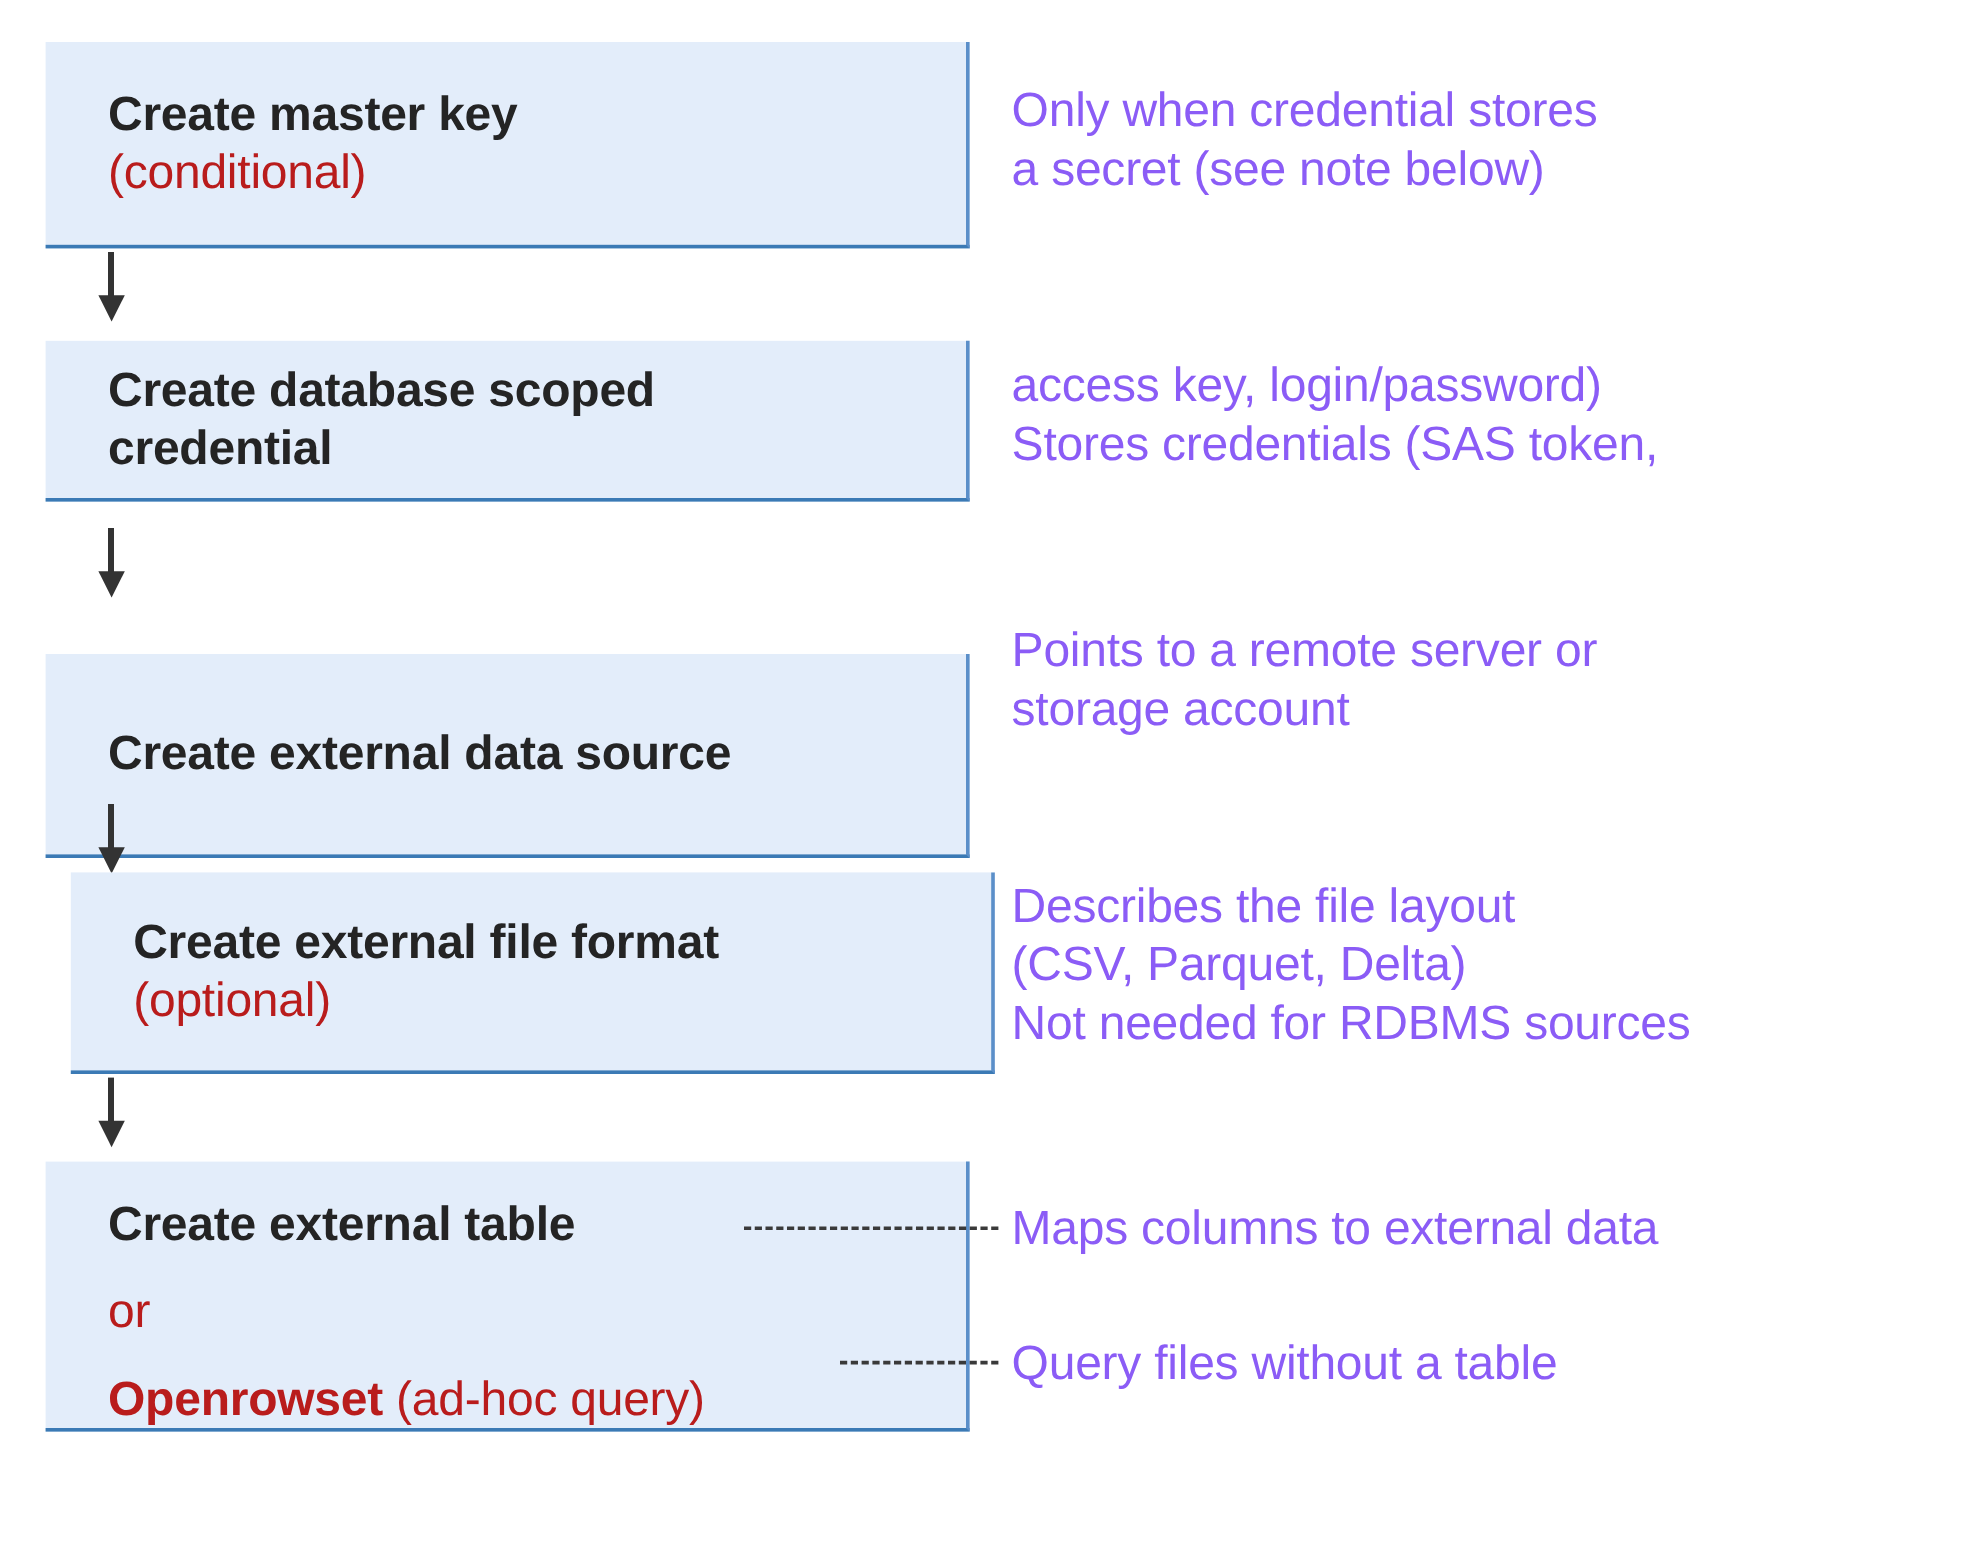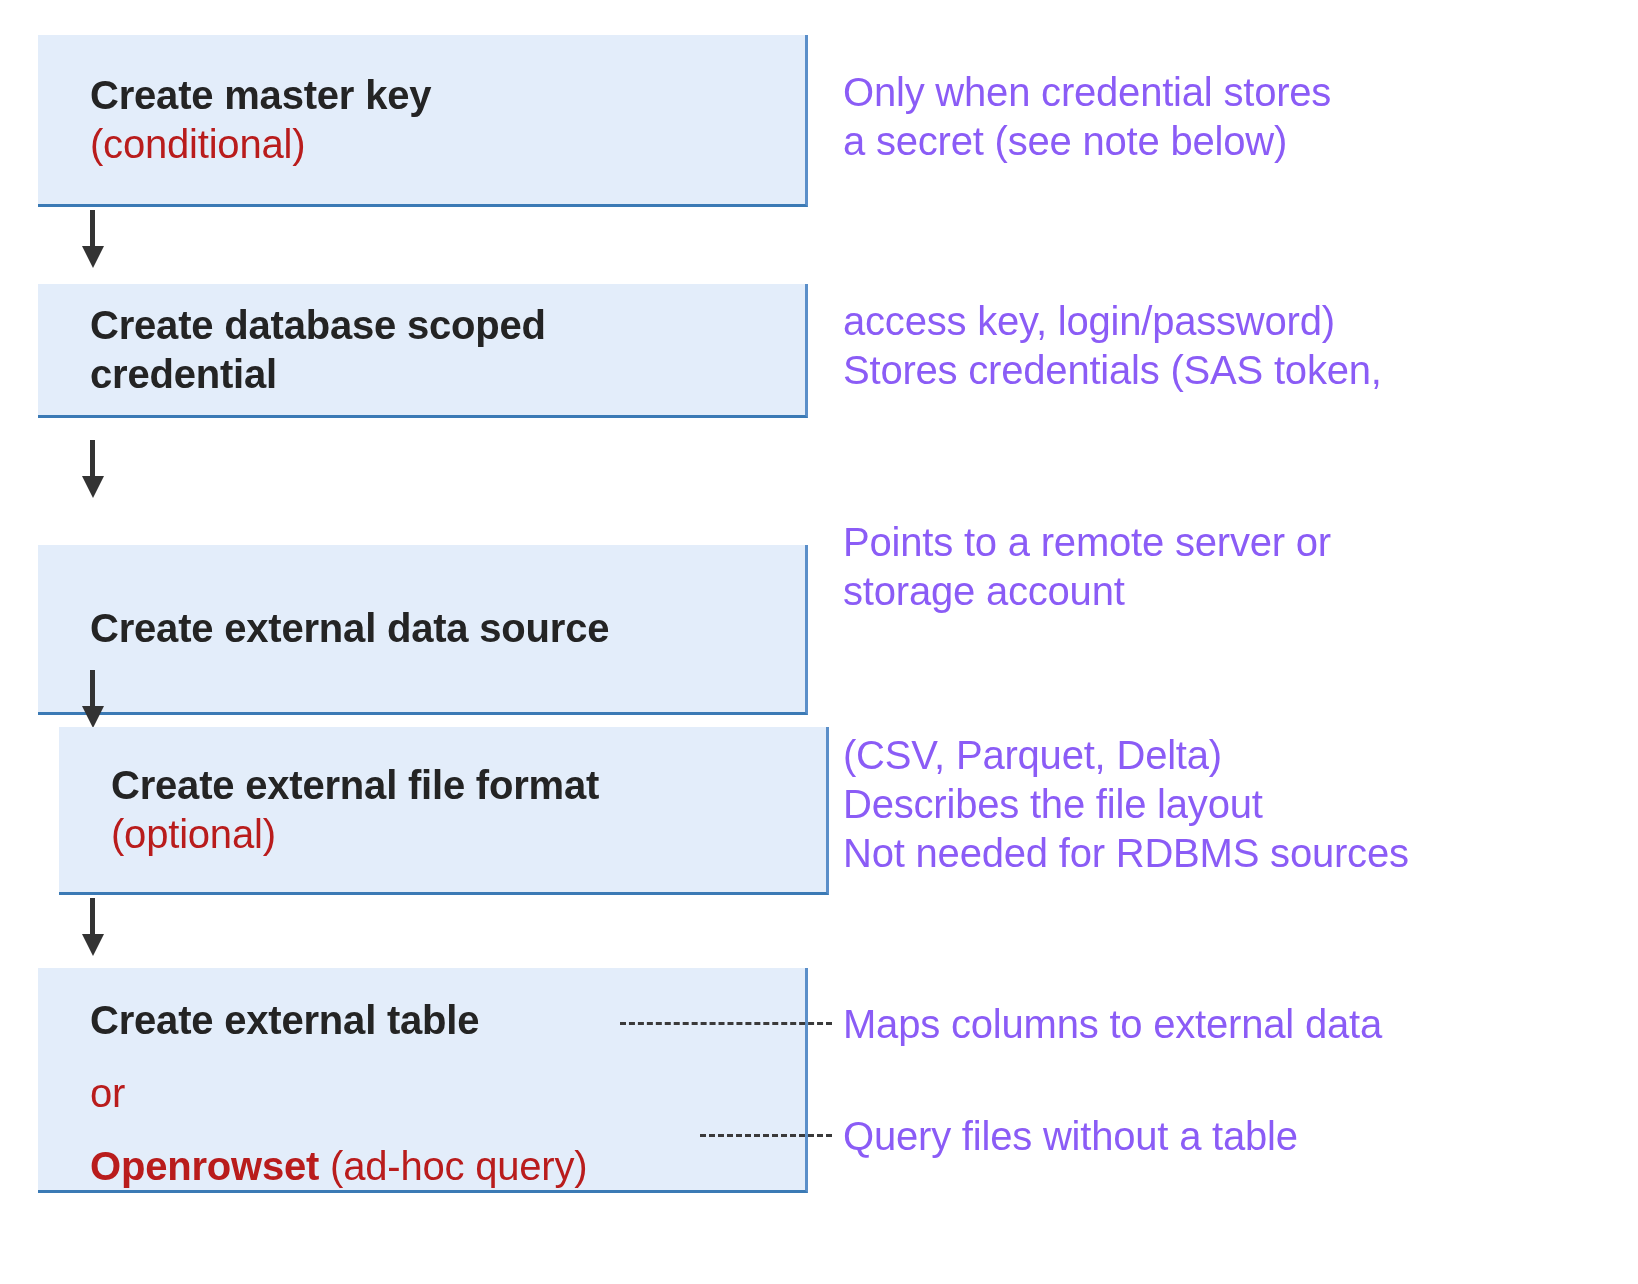--- a/index.html
+++ b/index.html
@@ -135,22 +135,22 @@
   <div class="arrow" style="top:670px; height:58px;">
     <div class="shaft" style="height:38px;"></div>
     <div class="head" style="top:36px;"></div>
   </div>
 
   <div class="flow-box" style="top:727px; height:168px;margin-left:21px;">
     <div class="flow-title">Create external file format</div>
     <div class="flow-sub">(optional)</div>
   </div>
   <div class="note" style="top:731px;">
+    <div>Describes the file layout</div>
     <div>(CSV, Parquet, Delta)</div>
-    <div>Describes the file layout</div>
     <div>Not needed for RDBMS sources</div>
   </div>
 
   <div class="arrow" style="top:898px; height:58px;">
     <div class="shaft" style="height:38px;"></div>
     <div class="head" style="top:36px;"></div>
   </div>
 
   <div class="flow-box" style="top:968px; height:225px; justify-content:flex-start; padding-top:28px;gap:24px;">
     <div class="flow-title">Create external table</div>

